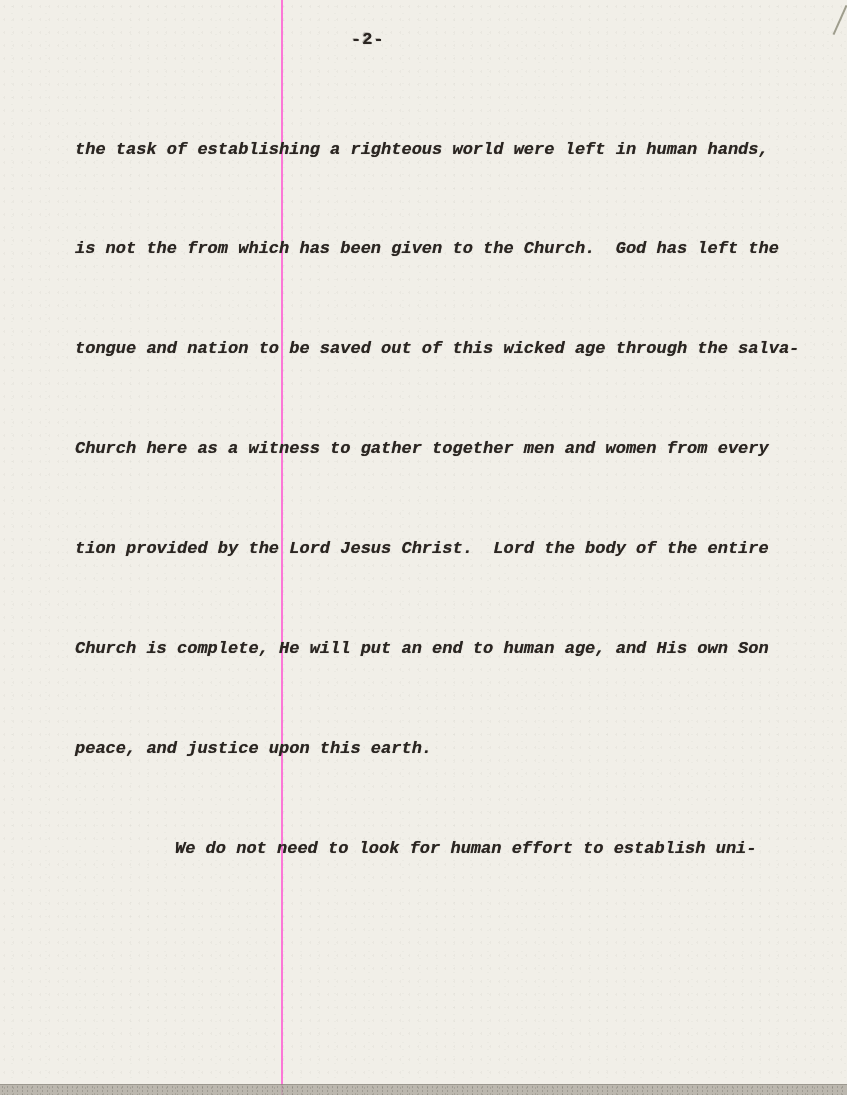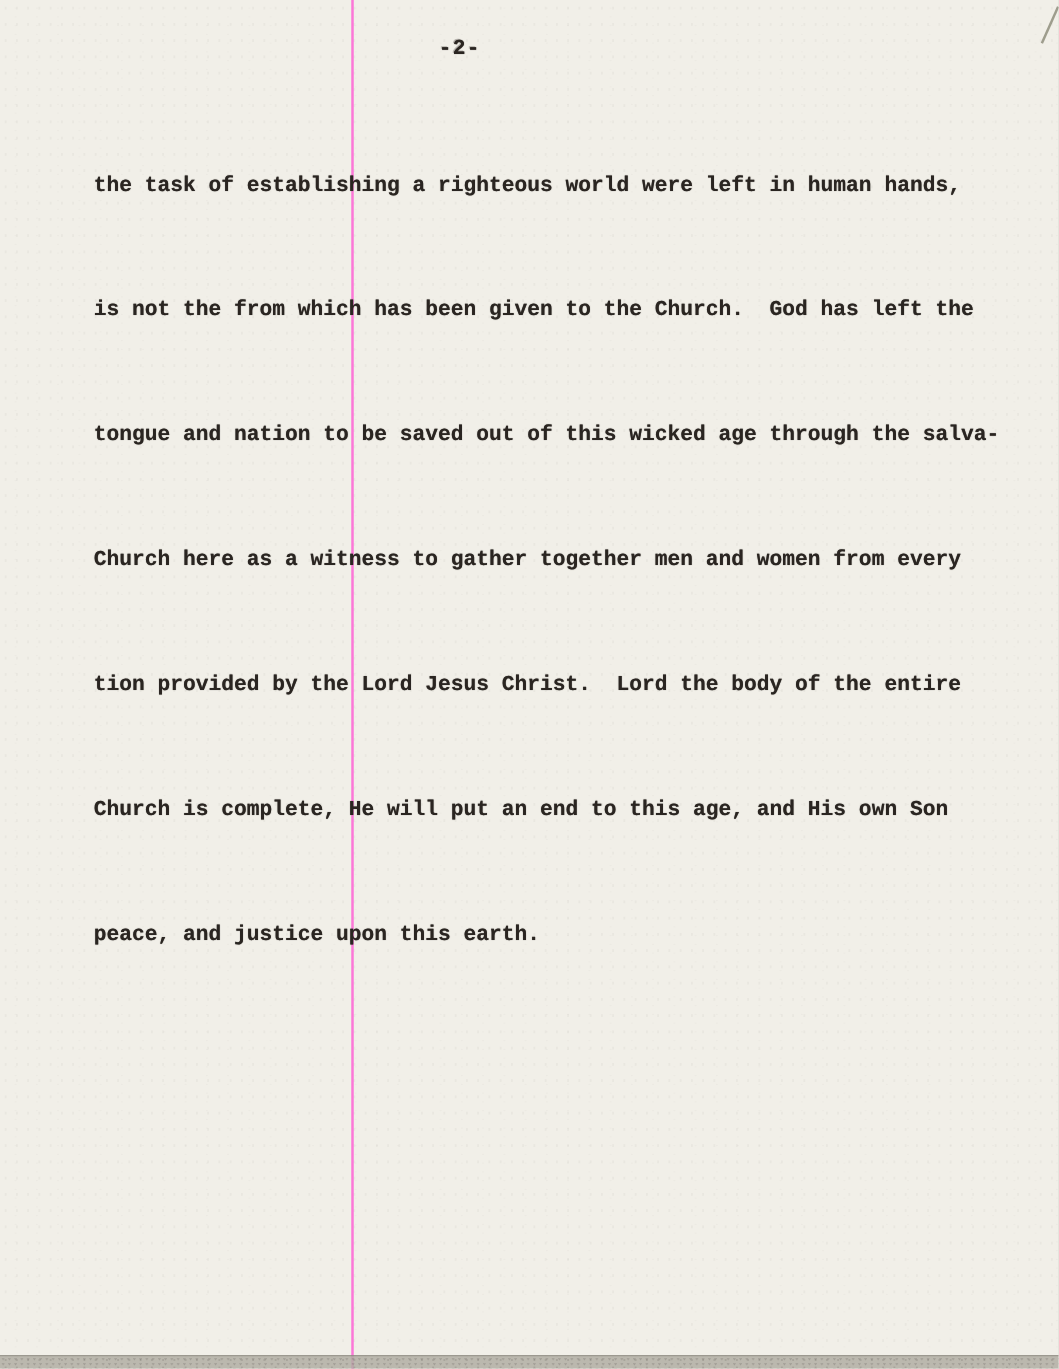--- a/index.html
+++ b/index.html
@@ -37,20 +37,21 @@
     left: 75px;
     right: 10px;
     font-size: 17px;
     font-weight: 700;
     line-height: 33.3px;
     white-space: pre;
     text-shadow: 0 0 0.7px rgba(42,37,33,0.75);
   }
   .line {
     height: 33.3px;
+    font-style: italic;
   }
   .line.indent {
     padding-left: 100px;
   }
   .margin-rule {
     position: absolute;
     top: 0;
     bottom: 0;
     left: 281px;
     width: 2px;
@@ -91,22 +92,23 @@
   <div class="corner-mark"></div>
 
   <div class="page-number">-2-</div>
 
   <div class="text-block">
     <div class="line">the task of establishing a righteous world were left in human hands,</div>
     <div class="line">is not the from which has been given to the Church.  God has left the</div>
     <div class="line">tongue and nation to be saved out of this wicked age through the salva-</div>
     <div class="line">Church here as a witness to gather together men and women from every</div>
     <div class="line">tion provided by the Lord Jesus Christ.  Lord the body of the entire</div>
-    <div class="line">Church is complete, He will put an end to this age, and His own Son</div>
+    <div class="line">Church is complete, He will put an end to human age, and His own Son</div>
     <div class="line">peace, and justice upon this earth.</div>
+    <div class="line indent">We do not need to look for human effort to establish uni-</div>
     
     
     
     
     
     
     
     
     
     

